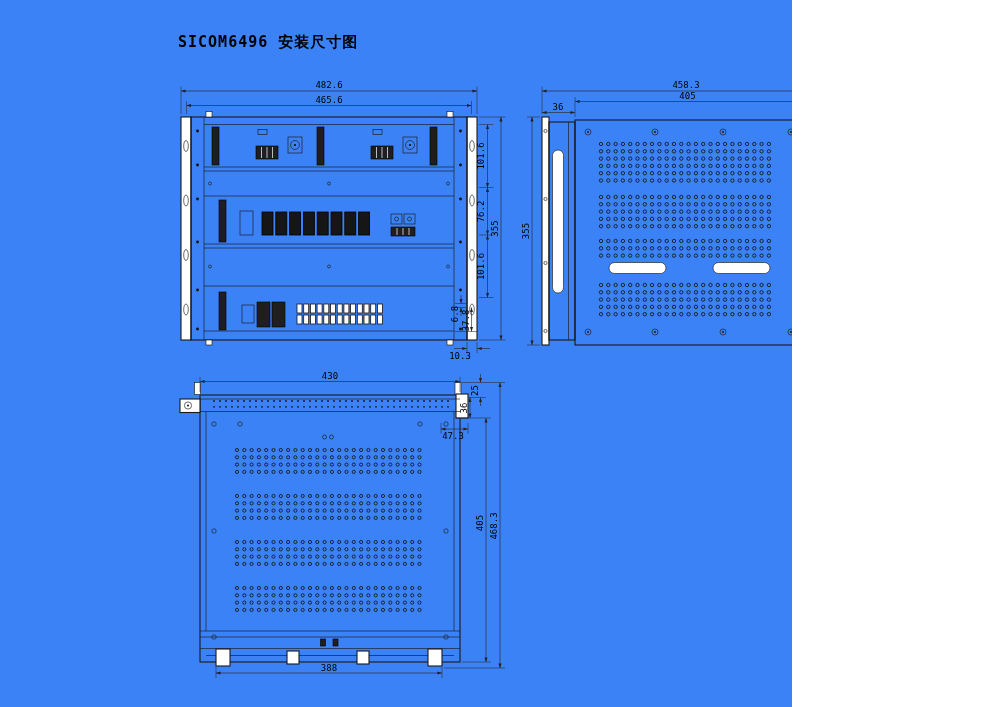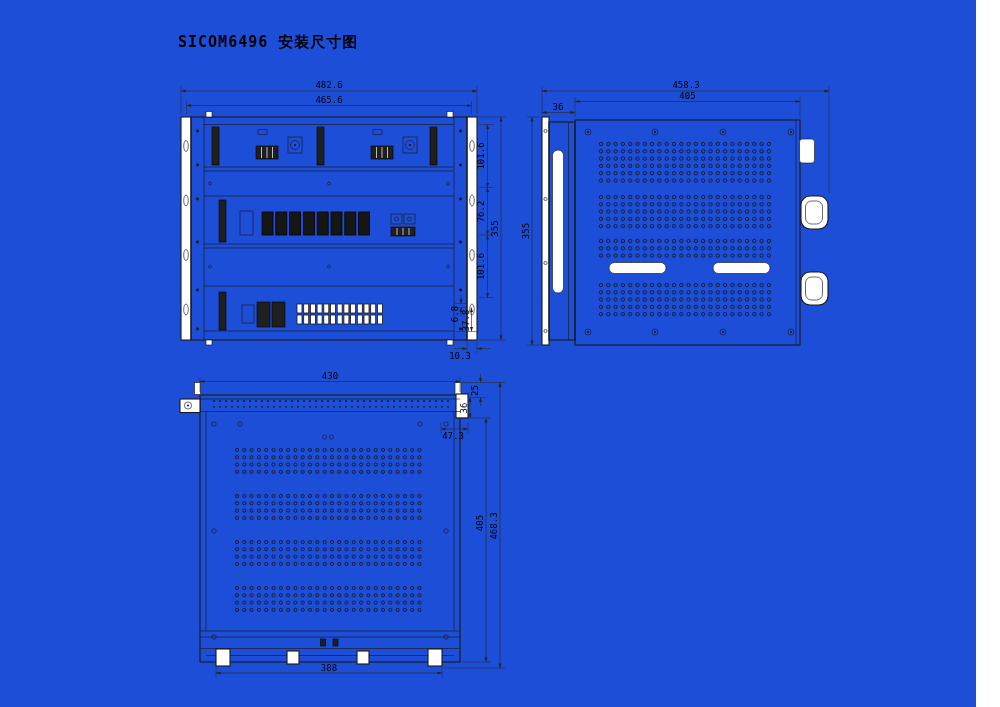--- a/index.html
+++ b/index.html
@@ -1,16 +1,16 @@
 <!DOCTYPE html>
 <html><head>
 <meta charset="utf-8">
 <style>
   html,body{margin:0;padding:0;background:#fff;}
-  .page{position:relative;width:976px;height:707px;background:#1d4ed8;overflow:hidden;
+  .page{position:relative;width:792px;height:707px;background:#3b82f6;overflow:hidden;
         font-family:"DejaVu Sans Mono", monospace;text-decoration:underline;}
   svg{display:block;}
   .ln  {fill:none;stroke:#1a1a1a;stroke-width:1.1;}
   .lnf {fill:#fff;stroke:#1a1a1a;stroke-width:1.1;}
   .thin{fill:none;stroke:#1a1a1a;stroke-width:0.65;}
   .thinf{fill:#fff;stroke:#1a1a1a;stroke-width:0.65;}
   .dark{fill:#1f1f1f;stroke:#000;stroke-width:0.6;}
   .dim {fill:none;stroke:#2a2a2a;stroke-width:0.65;}
   .ext {fill:none;stroke:#2a2a2a;stroke-width:0.55;}
   text.dt{font:9px "DejaVu Sans Mono", monospace;fill:#000;}

